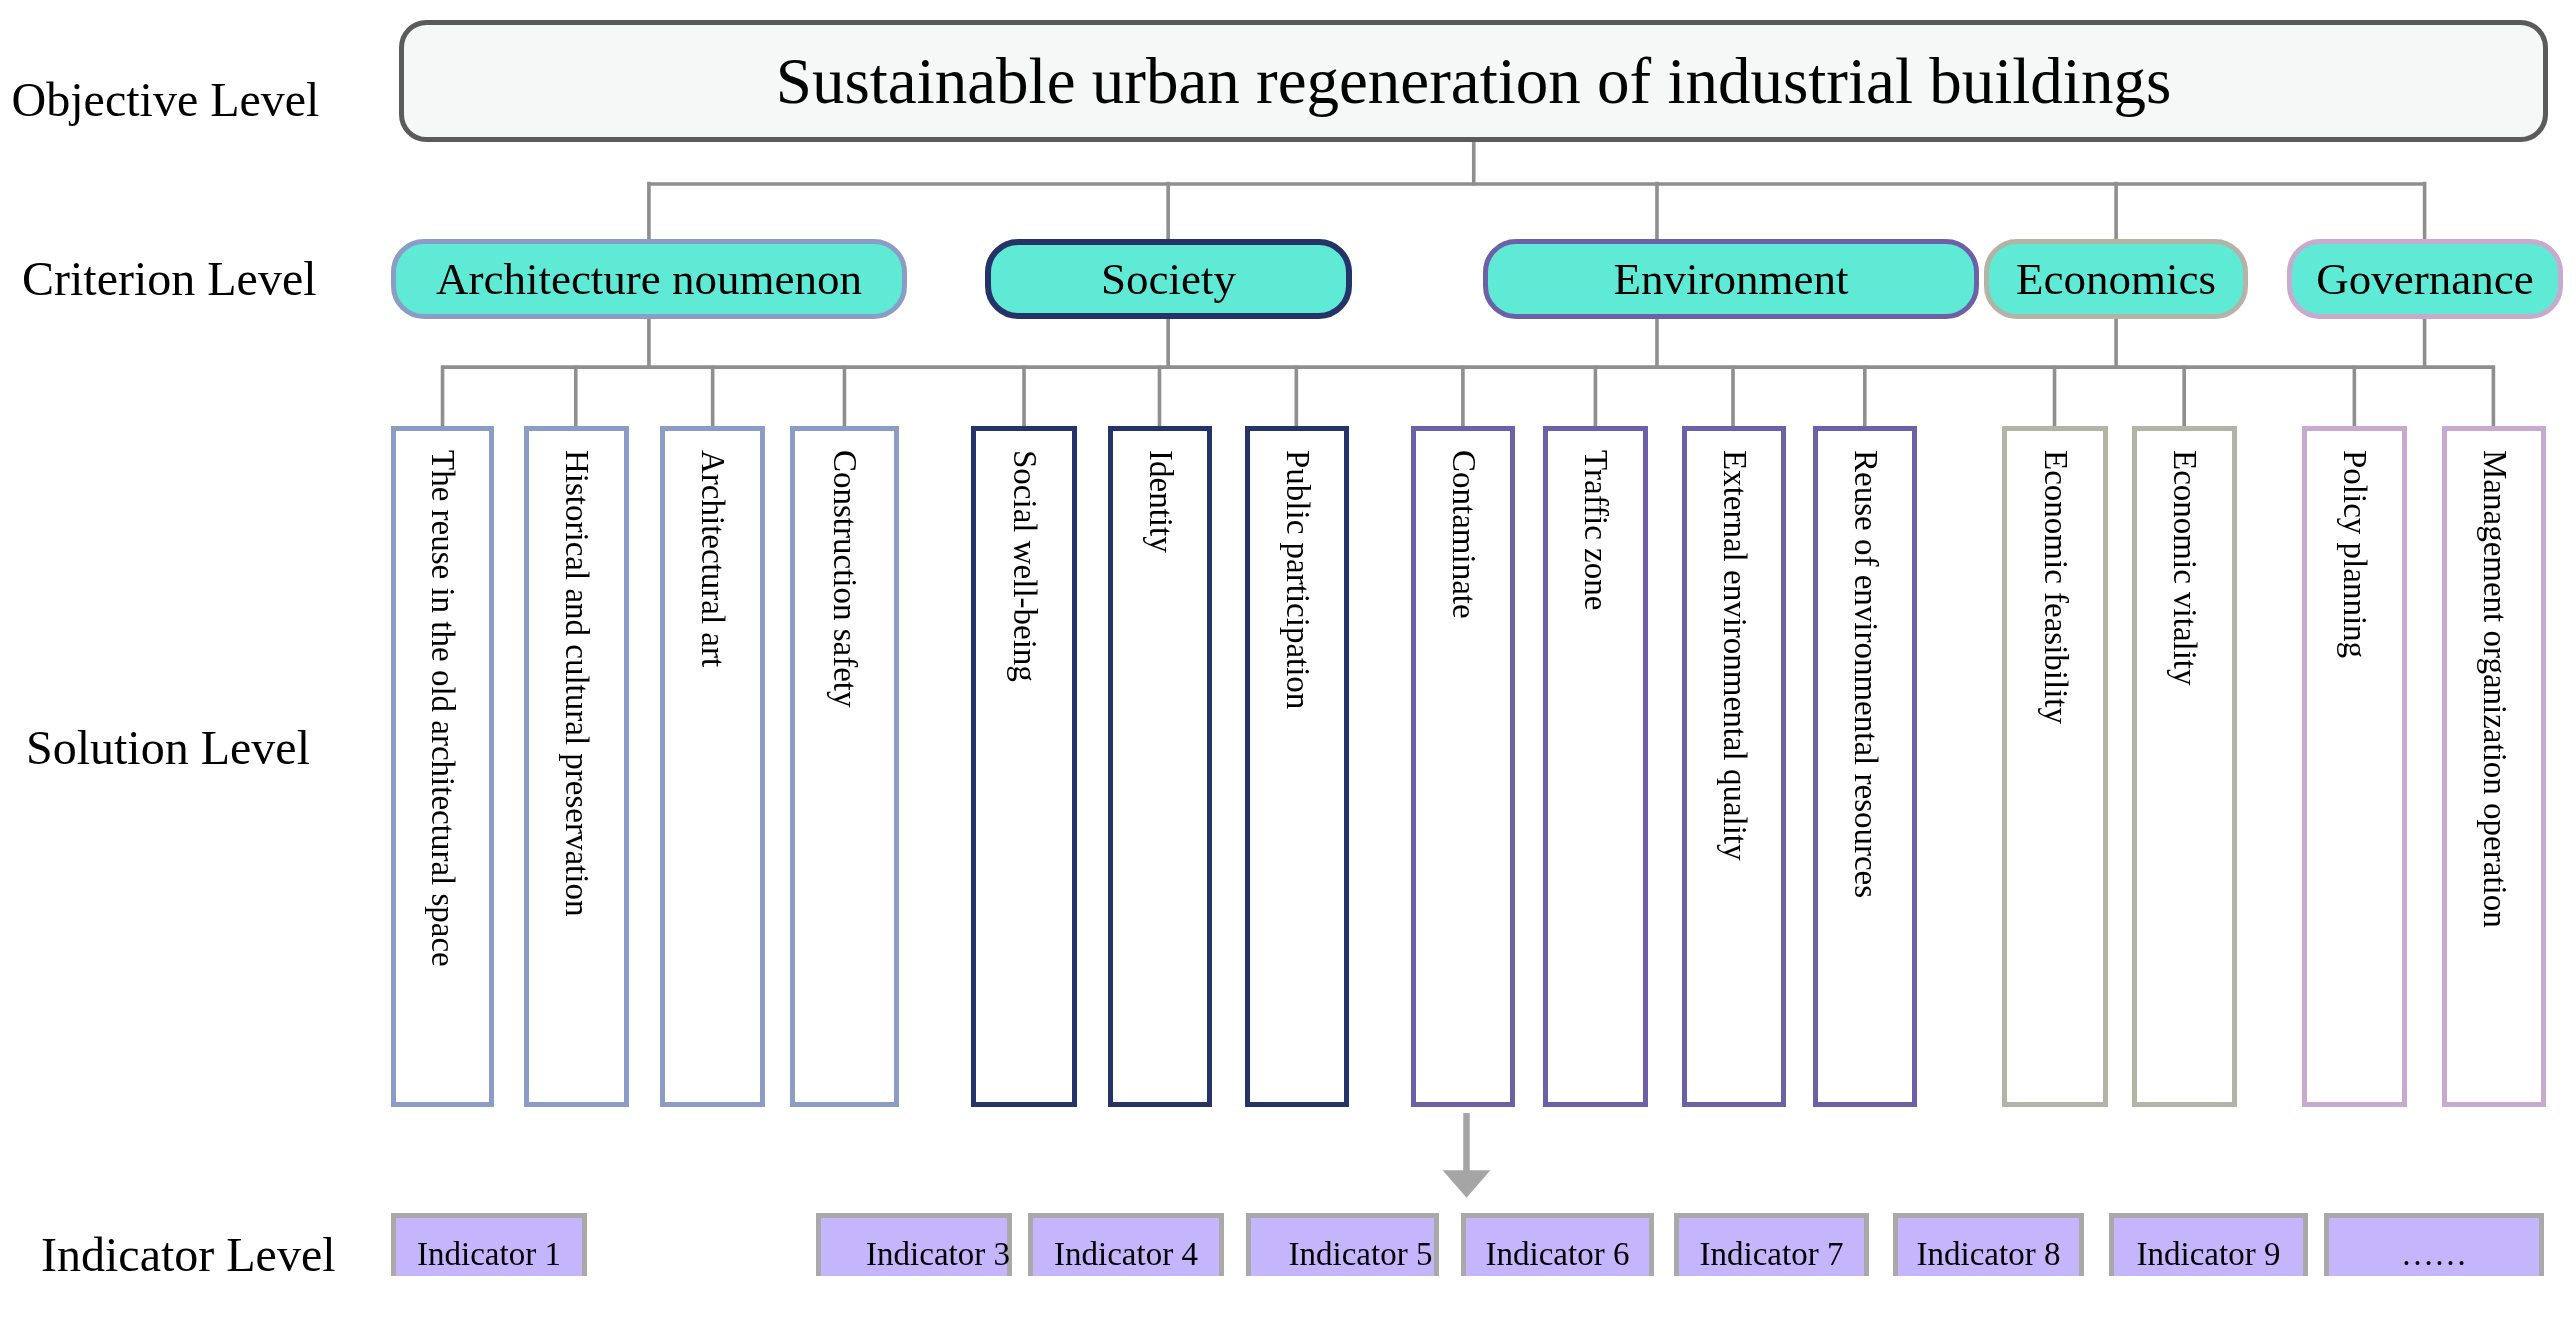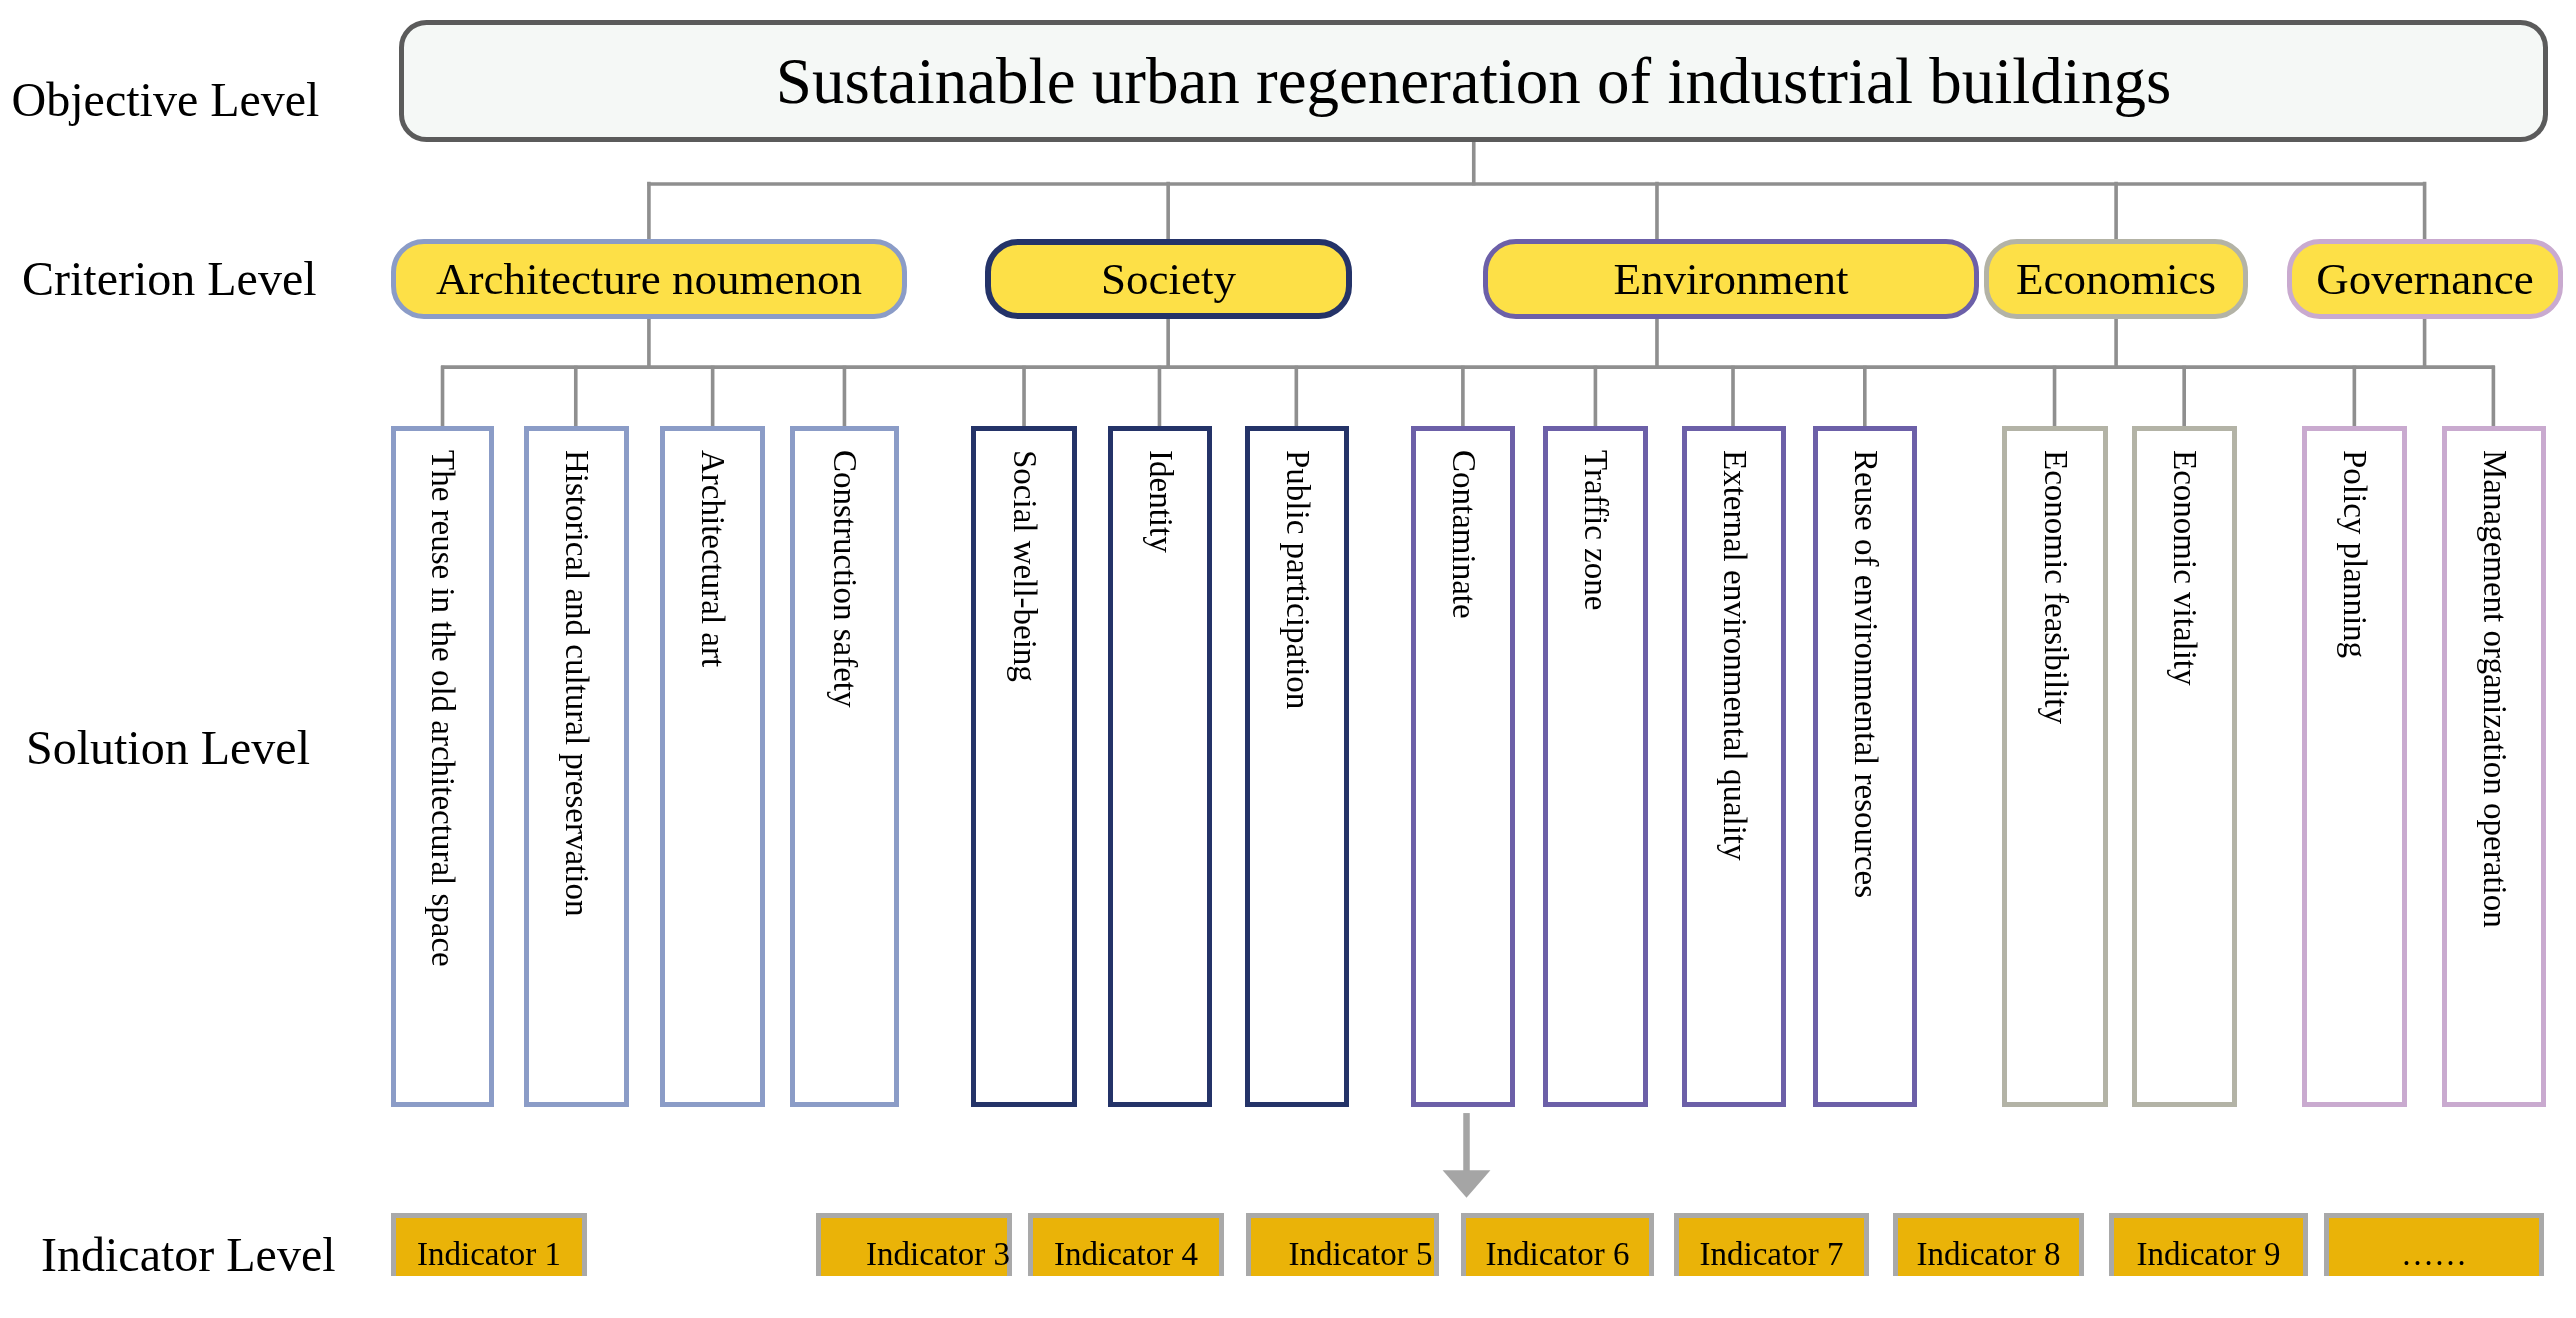--- a/index.html
+++ b/index.html
@@ -24,21 +24,21 @@
     border:5px solid #5b5b5b;
     border-radius:27.5px;
     box-sizing:border-box;
     display:flex;align-items:center;justify-content:center;
     font-size:65px;
     white-space:nowrap;
   }
   .crit{
     position:absolute;
     top:239px;height:80px;
-    background:#fde047;
+    background:#5eead4;
     border-style:solid;
     border-radius:33px;
     box-sizing:border-box;
     display:flex;align-items:center;justify-content:center;
     font-size:45px;
     white-space:nowrap;
   }
   .sol{
     position:absolute;
     top:426px;height:681px;
@@ -51,21 +51,21 @@
     writing-mode:vertical-rl;
     text-orientation:mixed;
     font-size:33px;
     margin-top:19px;
     line-height:1;
     white-space:nowrap;
   }
   .ind{
     position:absolute;
     top:1213px;height:83px;
-    background:#eab308;
+    background:#c4b5fd;
     border-style:solid;border-width:5px;
     box-sizing:border-box;
     display:flex;align-items:center;justify-content:center;
     font-size:33px;
     white-space:nowrap;
   }
 </style>
 </head>
 <body>
 

